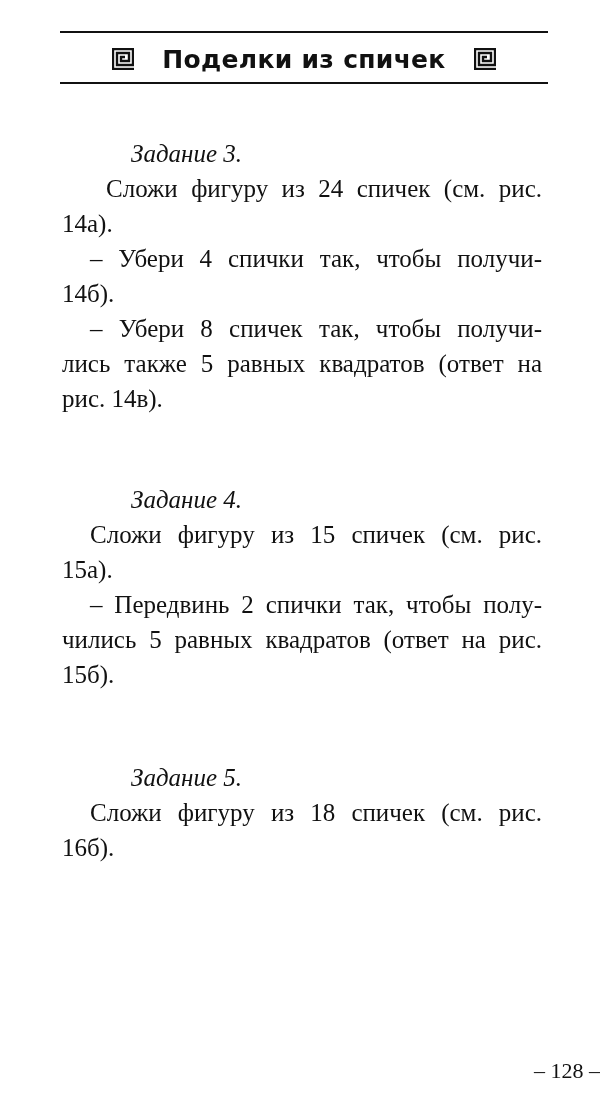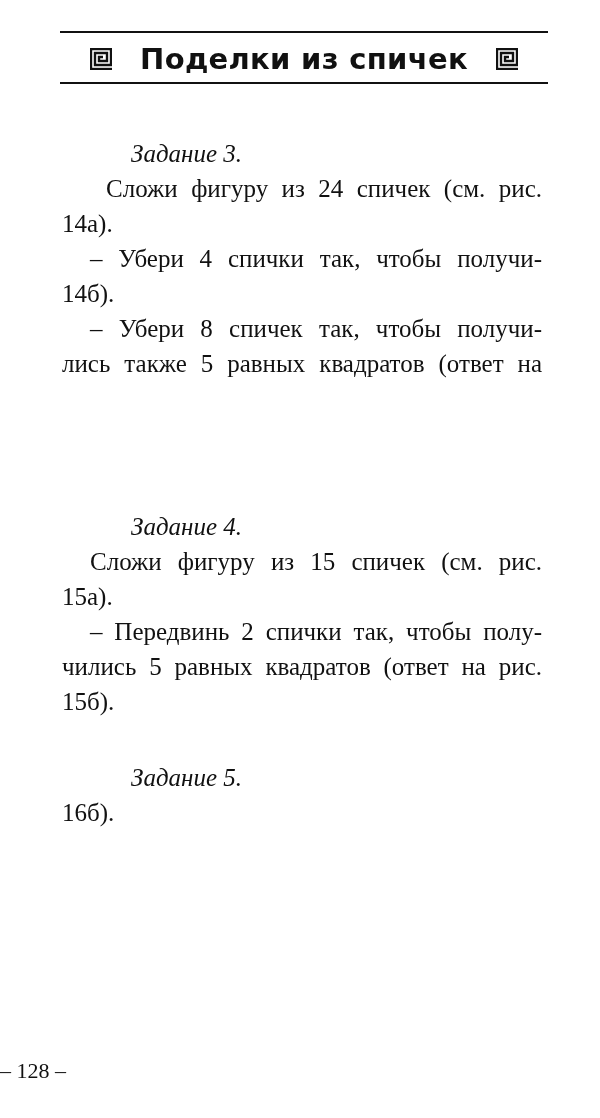--- a/index.html
+++ b/index.html
@@ -9,30 +9,30 @@
       font-family: "Liberation Serif", "DejaVu Serif", serif;
     }
     .rule { position: absolute; left: 60px; width: 488px; height: 2px; background: #111; }
     .rule.top { top: 31px; }
     .rule.bottom { top: 82px; }
     .header {
       position: absolute; top: 38px; left: 60px; width: 488px; height: 42px;
       display: flex; align-items: center; justify-content: center;
     }
     .header-title {
-      font-family: "DejaVu Sans", sans-serif; font-weight: bold; font-size: 29px;
+      font-family: "DejaVu Sans", sans-serif; font-weight: bold; font-size: 25px;
       margin: 0 28px; letter-spacing: 0.3px;
     }
     .meander { width: 22px; height: 22px; display: inline-block; }
     .task { position: absolute; left: 90px; width: 452px; font-size: 25px; line-height: 35px; }
     .task-title { font-style: italic; margin-left: 41px; }
     .line { display: block; white-space: nowrap; }
     .just { display: block; text-align: justify; text-align-last: justify; }
     .cont { margin-left: -28px; }
-    .page-num { position: absolute; top: 1058px; left: 0; width: 600px; text-align: left; font-size: 22px; }
+    .page-num { position: absolute; top: 1058px; left: 0; width: 600px; text-align: right; font-size: 22px; }
   </style>
 </head>
 <body>
 
 <div class="rule top"></div>
 <div class="header">
   <svg class="meander" viewBox="0 0 22 22">
     <path d="M1 21 V1 H21 V17 H5 V5 H17 V13 H9 V9 H13" fill="none" stroke="#111" stroke-width="2.4"></path>
     <path d="M0 21 H22" stroke="#111" stroke-width="2.4"></path>
   </svg>
@@ -45,29 +45,31 @@
 <div class="rule bottom"></div>
 
 <div class="task" style="top:136px;">
   <span class="line task-title">Задание 3.</span>
   <span class="just" style="margin-left:16px;">Сложи фигуру из 24 спичек (см. рис.</span>
   <span class="line cont">14а).</span>
   <span class="just">– Убери 4 спички так, чтобы получи-</span>
   <span class="line cont">14б).</span>
   <span class="just">– Убери 8 спичек так, чтобы получи-</span>
   <span class="just cont">лись также 5 равных квадратов (ответ на</span>
+  <span class="line cont">рис. 14в).</span>
 </div>
 
-<div class="task" style="top:509px;">
+<div class="task" style="top:482px;">
   <span class="line task-title">Задание 4.</span>
   <span class="just">Сложи фигуру из 15 спичек (см. рис.</span>
   <span class="line cont">15а).</span>
   <span class="just">– Передвинь 2 спички так, чтобы полу-</span>
   <span class="just cont">чились 5 равных квадратов (ответ на рис.</span>
   <span class="line cont">15б).</span>
 </div>
 
 <div class="task" style="top:760px;">
   <span class="line task-title">Задание 5.</span>
+  <span class="just">Сложи фигуру из 18 спичек (см. рис.</span>
   <span class="line cont">16б).</span>
 </div>
 
 <div class="page-num">– 128 –</div>
 
 </body></html>

